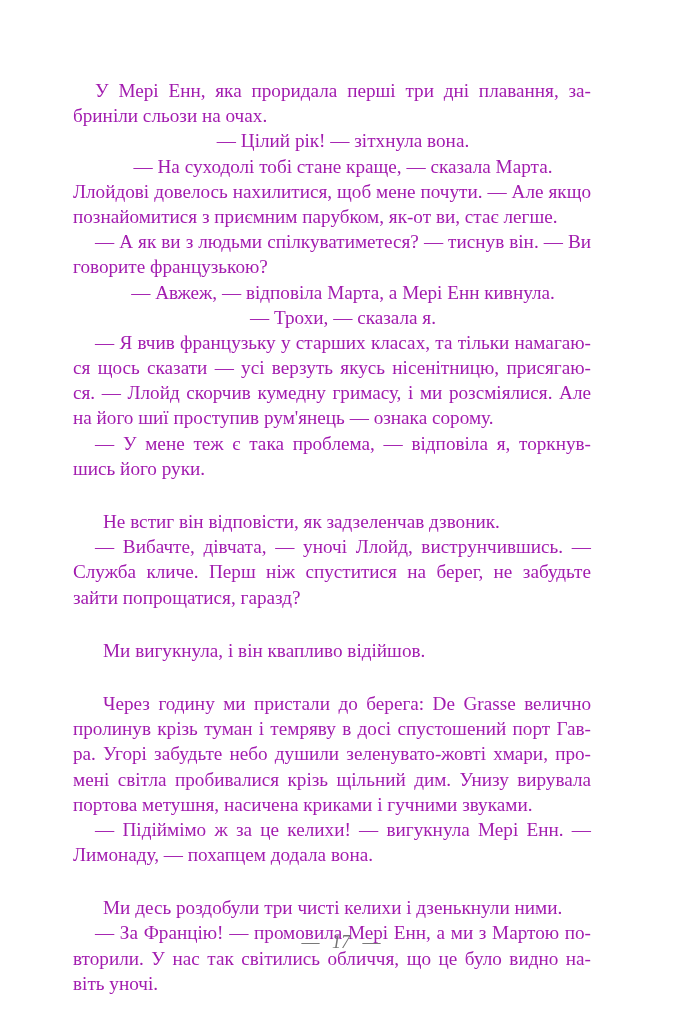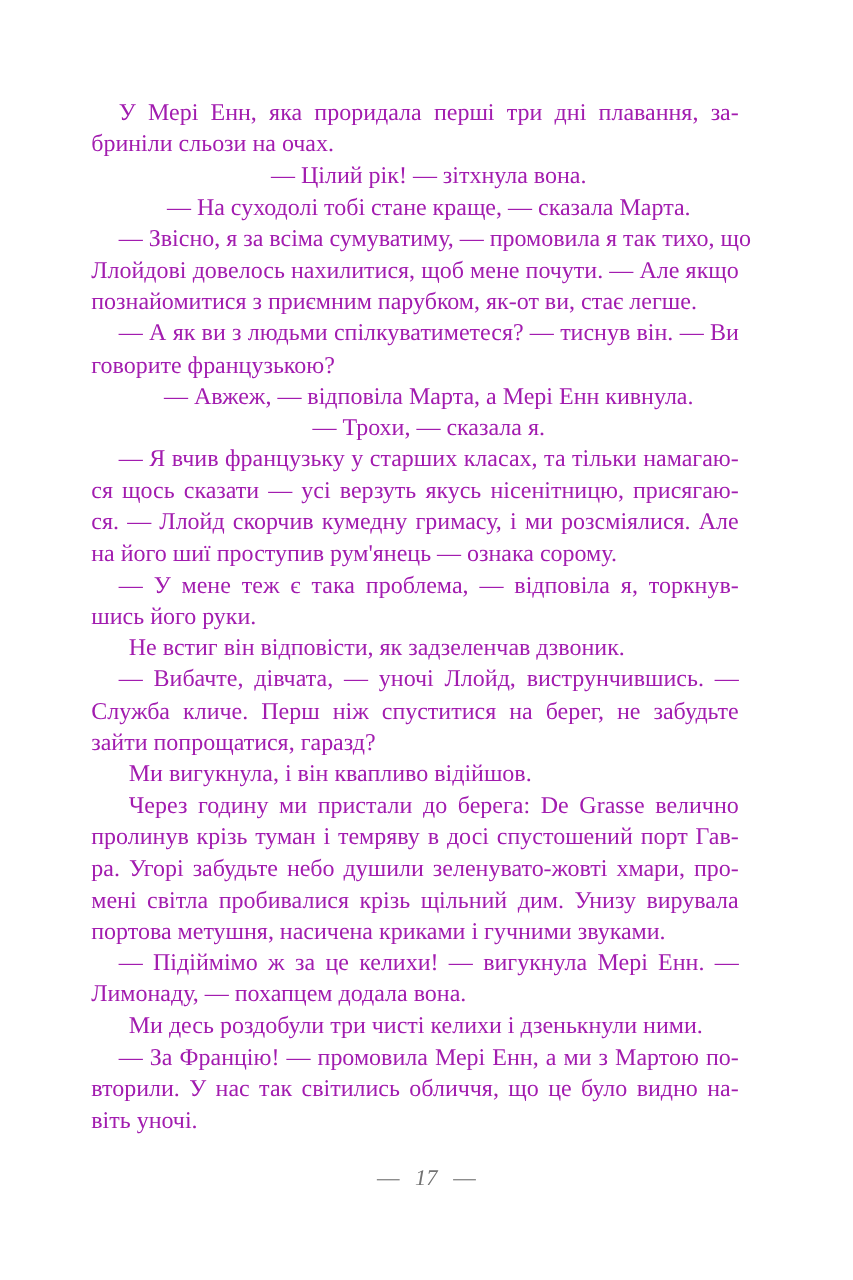--- a/index.html
+++ b/index.html
@@ -17,42 +17,41 @@
   .line {
     display: block;
     white-space: nowrap;
     height: 25.2px;
   }
   .line.just {
     text-align: justify;
     text-align-last: justify;
   }
   .line.indent { padding-left: 22px; text-align: center; }
-  .line.indent-narrat { padding-left: 30px; }
+  .line.indent-narrat { padding-left: 30px; margin-top: 28px; }
   .folio {
     position: absolute;
     left: 0;
     width: 682px;
     top: 932px;
     text-align: center;
     font-family: "Liberation Serif", "DejaVu Serif", serif;
     font-size: 18px;
     color: #737373;
   }
   .folio .num { font-style: italic; margin: 0 8px; }
 </style>
 </head>
 <body>
 
 <div class="page" id="page-body">
     <span class="line indent just">У Мері Енн, яка проридала перші три дні плавання, за-</span>
     <span class="line">бриніли сльози на очах.</span>
     <span class="line indent">— Цілий рік! — зітхнула вона.</span>
     <span class="line indent">— На суходолі тобі стане краще, — сказала Марта.</span>
-    <span class="line indent just">— Звісно, я за всіма сумуватиму, — промовила я так тихо, що</span>
     <span class="line just">Ллойдові довелось нахилитися, щоб мене почути. — Але якщо</span>
     <span class="line">познайомитися з приємним парубком, як-от ви, стає легше.</span>
     <span class="line indent just">— А як ви з людьми спілкуватиметеся? — тиснув він. — Ви</span>
     <span class="line">говорите французькою?</span>
     <span class="line indent">— Авжеж, — відповіла Марта, а Мері Енн кивнула.</span>
     <span class="line indent">— Трохи, — сказала я.</span>
     <span class="line indent just">— Я вчив французьку у старших класах, та тільки намагаю-</span>
     <span class="line just">ся щось сказати — усі верзуть якусь нісенітницю, присягаю-</span>
     <span class="line just">ся. — Ллойд скорчив кумедну гримасу, і ми розсміялися. Але</span>
     <span class="line">на його шиї проступив рум'янець — ознака сорому.</span>

